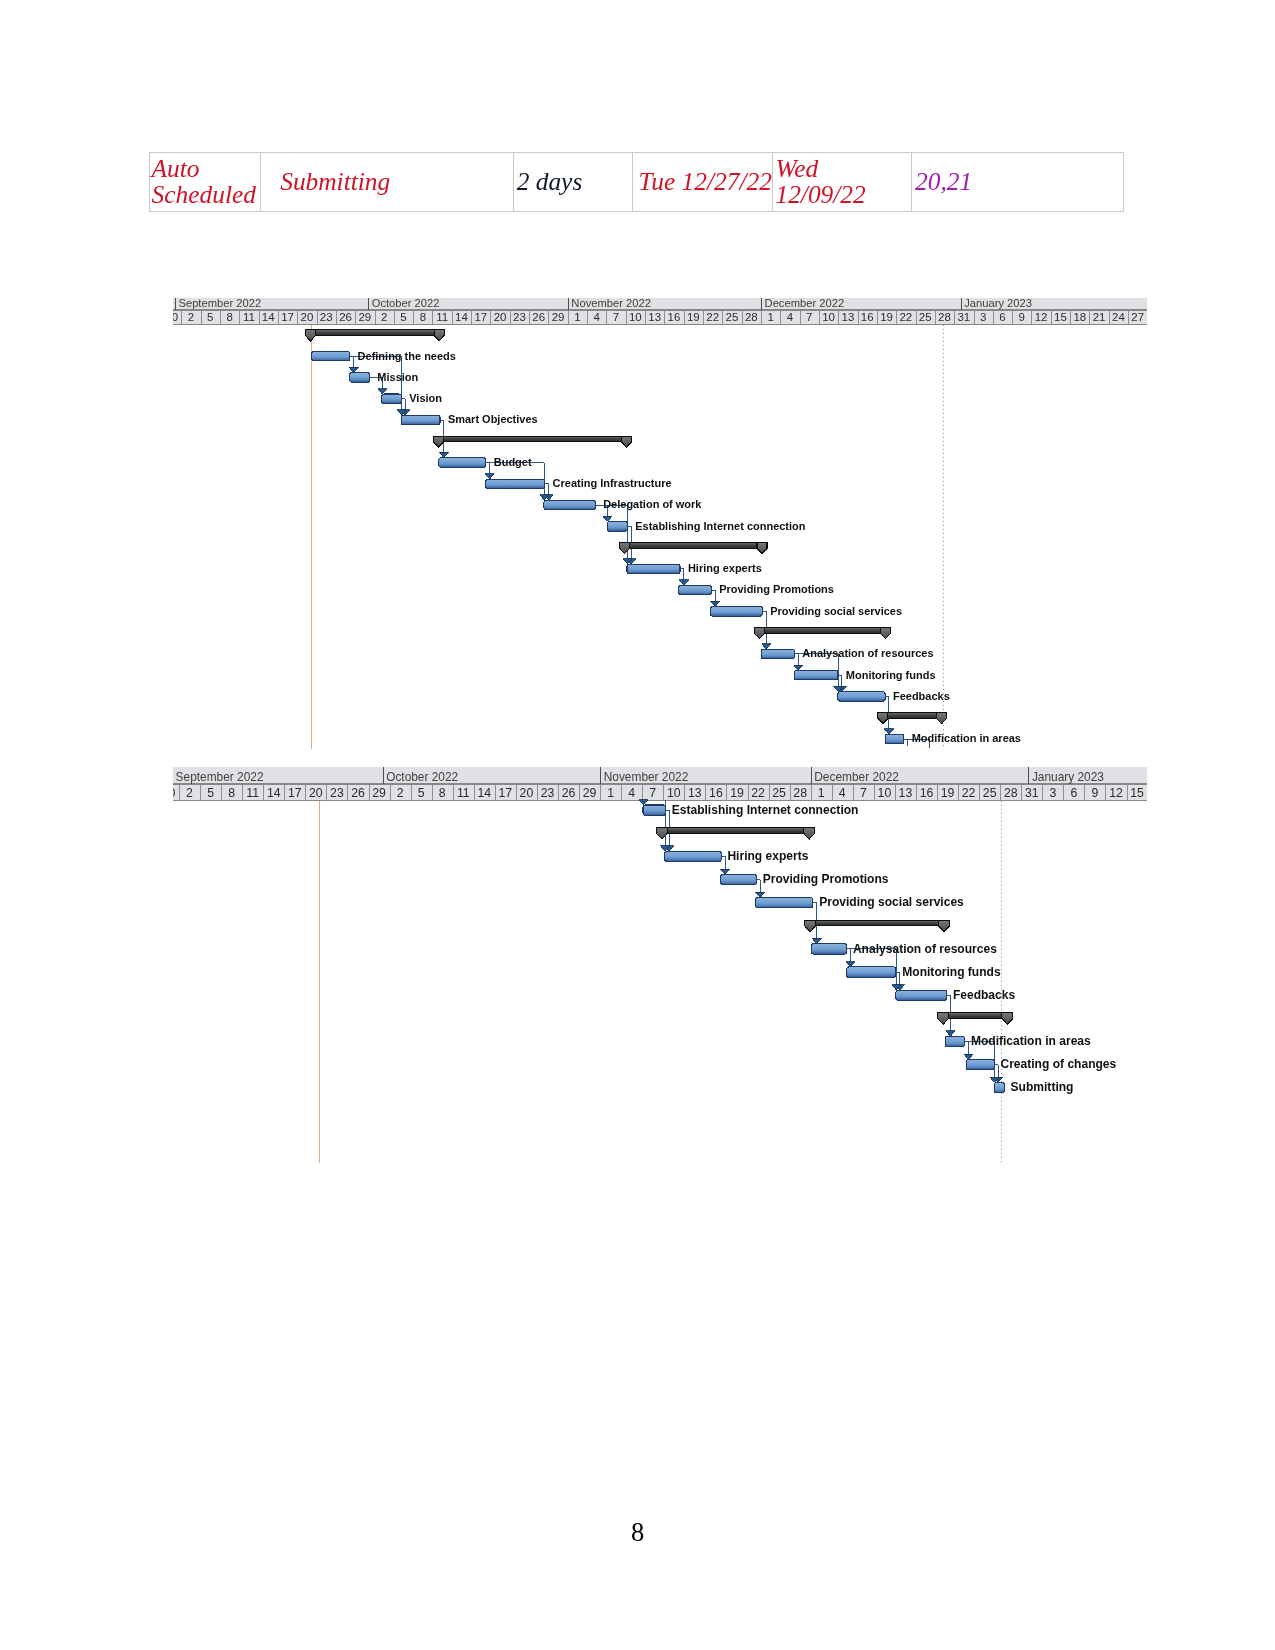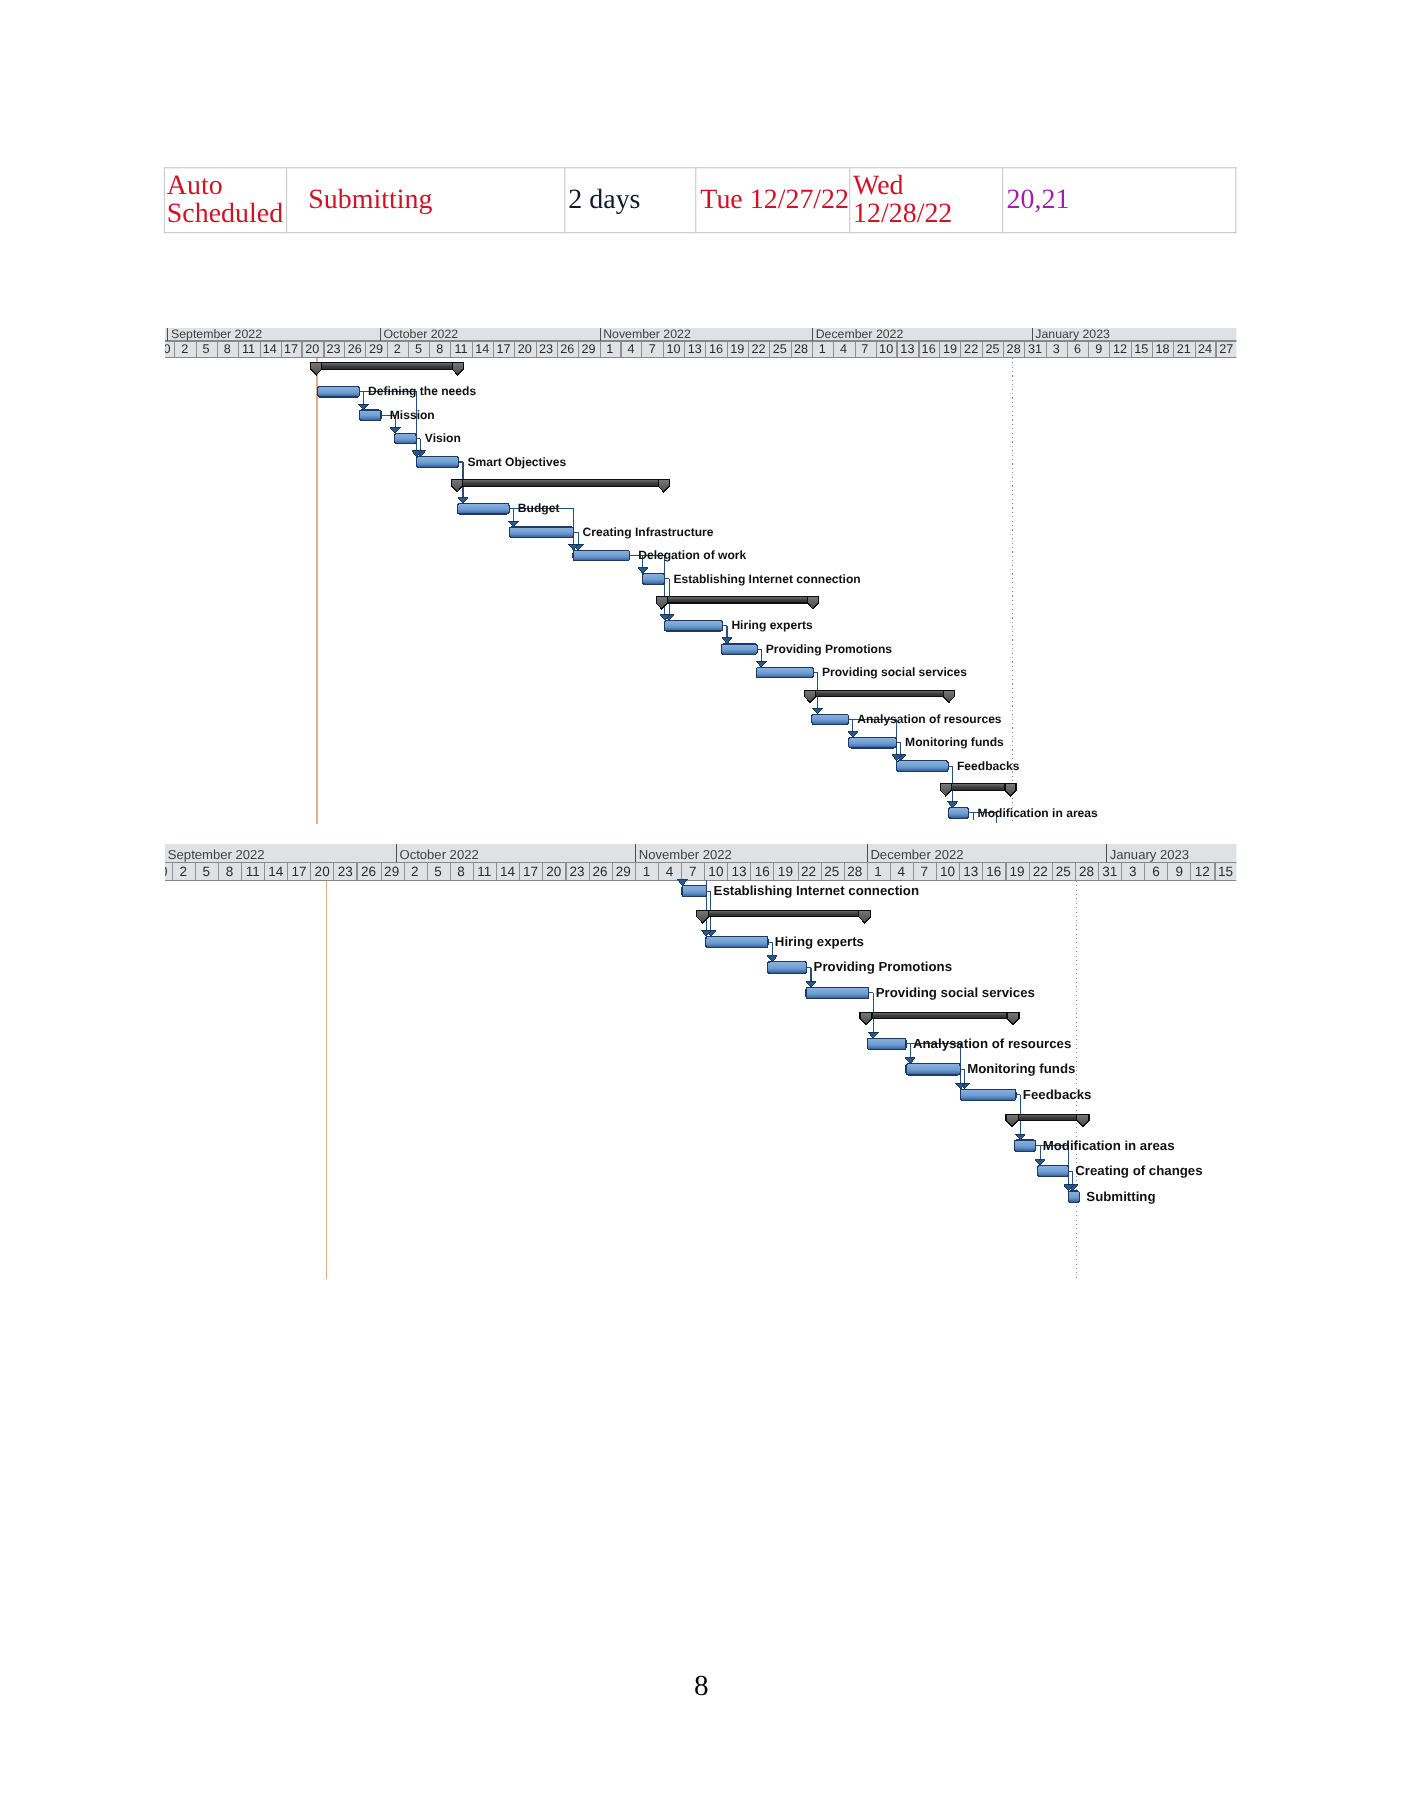--- a/index.html
+++ b/index.html
@@ -3,27 +3,27 @@
 <meta charset="utf-8">
 <title>Gantt Chart Page</title>
 <style>
   html,body{margin:0;padding:0;}
   body{width:1275px;height:1650px;background:#ffffff;position:relative;overflow:hidden;
        font-family:"Liberation Serif",serif;-webkit-font-smoothing:antialiased;}
   .page{position:absolute;left:0;top:0;width:1275px;height:1650px;}
 
   
   table.info{position:absolute;left:148.6px;top:152.1px;border-collapse:collapse;
-             table-layout:fixed;box-sizing:border-box;}
+             table-layout:fixed;box-sizing:border-box;font-style:italic;}
   table.info td{border:1px solid #c9c9c9;color:#d01225;font-family:"Liberation Serif",serif;
              font-size:25.4px;line-height:25.7px;padding:0 0 0 2px;vertical-align:middle;
              white-space:pre-line;height:58.9px;box-sizing:border-box;overflow:hidden;}
 
   
-  .gantt{position:absolute;}
+  .gantt{position:absolute;margin-left:23px;}
   .gantt svg{display:block;shape-rendering:crispEdges;}
   .gantt text.mon{font-family:"Liberation Sans",sans-serif;font-size:11.5px;fill:#404040;
              shape-rendering:auto;}
   .gantt text.day{font-family:"Liberation Sans",sans-serif;font-size:11.5px;fill:#2b2b2b;
              text-anchor:middle;shape-rendering:auto;}
   .gantt text.lbl{font-family:"Liberation Sans",sans-serif;font-size:11.6px;font-weight:bold;
              fill:#101010;shape-rendering:auto;dominant-baseline:middle;}
 
   .pagenum{position:absolute;left:0;top:1519px;width:1275px;text-align:center;
              font-family:"Liberation Serif",serif;font-size:26.5px;line-height:26px;color:#000;}
@@ -35,21 +35,21 @@
 
   <table class="info" id="info-table" style="left: 148.6px; top: 152.1px; width: 974.5px;">
     <tbody>
         <tr>
           <td style="width: 111.8px; padding-left: 2px; color: rgb(208, 18, 37); border-color: rgb(201, 201, 201);">Auto
 Scheduled</td>
           <td style="width: 252.9px; padding-left: 18.8px; color: rgb(208, 18, 37); border-color: rgb(201, 201, 201);">Submitting</td>
           <td style="width: 119.1px; padding-left: 2.4px; color: #0f172a; border-color: rgb(201, 201, 201);">2 days</td>
           <td style="width: 139.5px; padding-left: 3.2px; color: rgb(208, 18, 37); border-color: rgb(201, 201, 201); text-align: right;">Tue 12/27/22</td>
           <td style="width: 139.4px; padding-left: 2.6px; color: rgb(208, 18, 37); border-color: rgb(201, 201, 201);">Wed
-12/28/22</td>
+12/09/22</td>
           <td style="width: 211.8px; padding-left: 2.8px; color: #a21caf; border-color: rgb(201, 201, 201);">20,21</td>
         </tr>
       </tbody>
   </table>
 
   <div class="gantt" id="gantt1" style="left: 149.5px; top: 298.2px;">
       <svg width="974.5" height="452.3" viewBox="0 0 974.5 452.3">
         <defs>
           <linearGradient id="tg0" x1="0" y1="0" x2="0" y2="1">
             <stop offset="0" stop-color="#8fb8e2"></stop>

